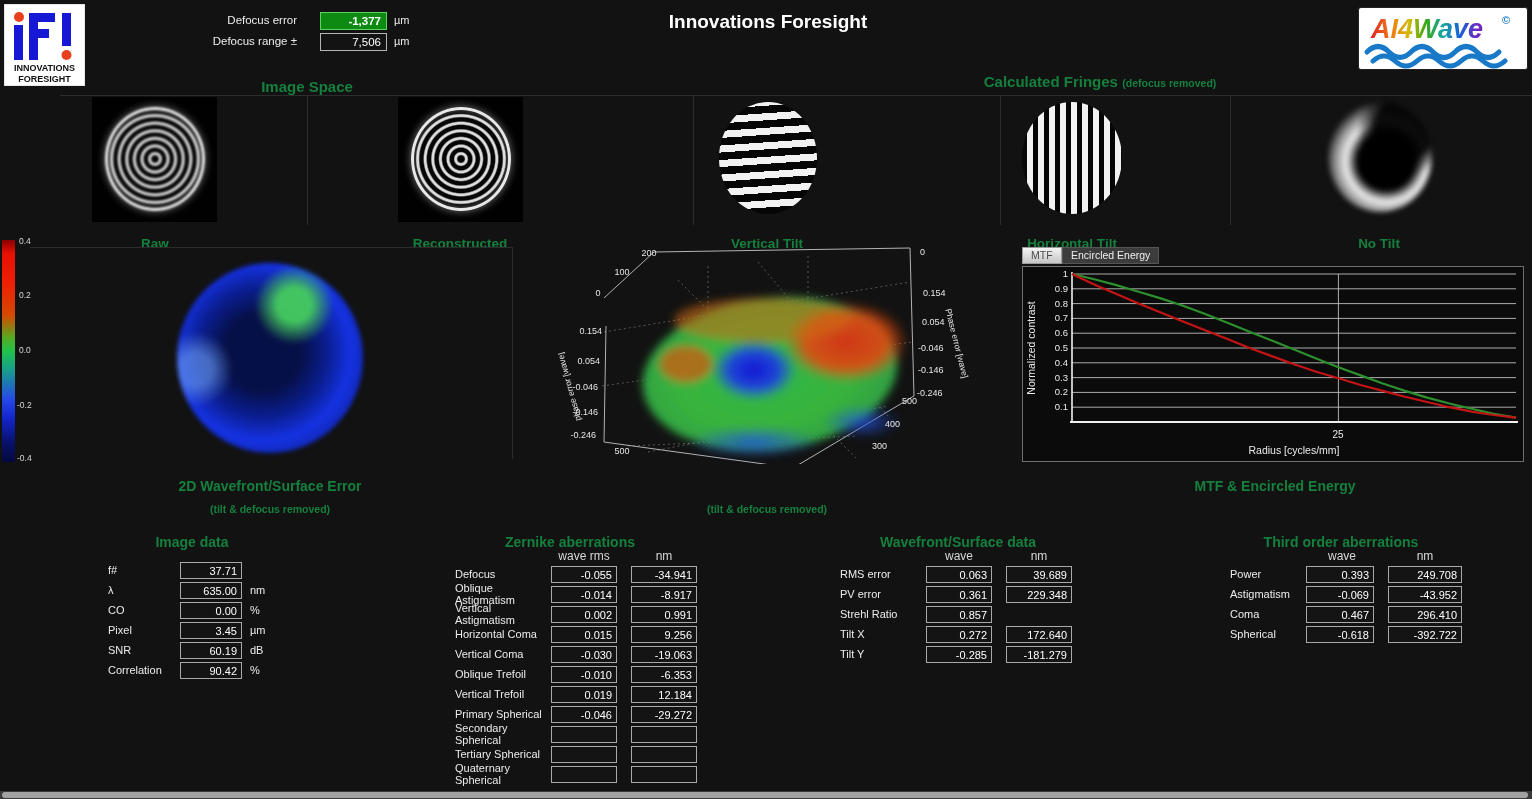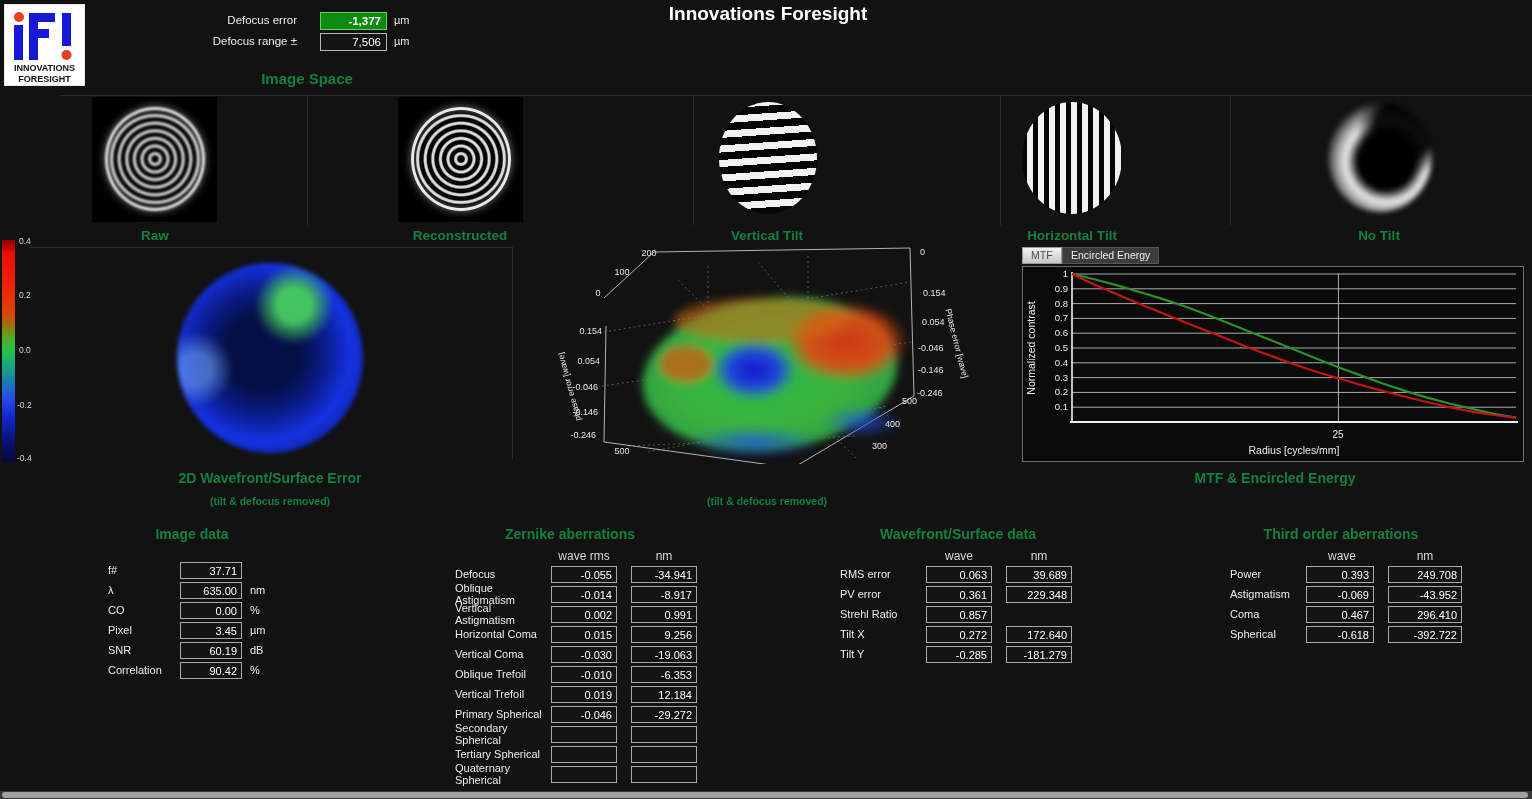--- a/index.html
+++ b/index.html
@@ -1,20 +1,20 @@
 <!DOCTYPE html>
 <html><head>
 <meta charset="utf-8">
 <style>
   html,body{margin:0;padding:0;background:#000;}
   .stage{position:relative;width:1532px;height:799px;background:#121212;overflow:hidden;
          font-family:"Liberation Sans",sans-serif;color:#ececec;}
   .abs{position:absolute;}
   .cyan{color:#15803d;font-weight:bold;}
-  .ctr{text-align:center;}
+  .ctr{text-align:center;margin-top:8px;}
   
   .hlabel{font-size:11.5px;color:#ececec;text-align:right;}
   .hunit{font-size:11px;color:#ececec;}
   .valbox{box-sizing:border-box;height:18px;line-height:15px;font-size:11.5px;text-align:right;
           padding:1px 5px 1px 2px;background:#131313;border:1px solid #b5b5b5;color:#fff;}
   .valbox.green{background:#0d8a12;border-color:#5cd45e;font-weight:bold;}
   .title1{font-size:19px;font-weight:bold;color:#fff;}
   .title2{font-size:15.5px;font-weight:bold;color:#fff;letter-spacing:.4px;}
   
   .vdiv{position:absolute;width:1px;background:#2c2c2c;}
@@ -83,22 +83,45 @@
   <div class="abs hlabel" style="left:195px;top:14px;width:102px">Defocus error</div>
   <div class="abs valbox green" style="left:320px;top:12px;width:67px">-1,377</div>
   <div class="abs hunit" style="left:394px;top:14px">µm</div>
 
   <div class="abs hlabel" style="left:195px;top:35px;width:102px">Defocus range ±</div>
   <div class="abs valbox" style="left:320px;top:33px;width:67px">7,506</div>
   <div class="abs hunit" style="left:394px;top:35px">µm</div>
 
   <div class="abs title1 ctr" style="left:468px;top:3px;width:600px">Innovations Foresight</div>
 
+  <div class="abs" style="left:1358px;top:7px;width:168px;height:61px;background:#fff;border-radius:3px;border:1px solid #222;">
+    <svg width="168" height="61" viewBox="0 0 168 61">
+      <defs>
+        <linearGradient id="rbow" x1="0" y1="0" x2="1" y2="0">
+          <stop offset="0" stop-color="#e02020"></stop>
+            <stop offset="0.18" stop-color="#f07818"></stop>
+          <stop offset="0.34" stop-color="#d8b808"></stop>
+            <stop offset="0.5" stop-color="#35a818"></stop>
+          <stop offset="0.64" stop-color="#18a8a0"></stop>
+            <stop offset="0.8" stop-color="#1860d8"></stop>
+          <stop offset="0.95" stop-color="#7028c0"></stop>
+        </linearGradient>
+      </defs>
+      <text x="12" y="30" font-size="27" font-weight="bold" font-style="italic" fill="url(#rbow)">AI4Wave</text>
+      <text x="143" y="16" font-size="11" font-weight="bold" fill="#1879c8">©</text>
+      <path d="M8 44 q 11 -11 22 0 t 22 0 t 22 0 t 22 0 t 22 0 t 22 0" stroke="#1879c8" stroke-width="5" fill="none" stroke-linecap="round"></path>
+      <path d="M14 53 q 11 -10 22 0 t 22 0 t 22 0 t 22 0 t 22 0 t 22 0" stroke="#1879c8" stroke-width="5" fill="none" stroke-linecap="round"></path>
+    </svg>
+  </div>
 
   <div class="abs cyan ctr" style="left:207px;top:70px;width:200px;font-size:15px">Image Space</div>
+  <div class="abs" style="left:900px;top:73px;width:400px;text-align:center">
+    <span class="cyan" style="font-size:15px">Calculated Fringes</span>
+    <span class="cyan" style="font-size:10.5px">(defocus removed)</span>
+  </div>
 
   <div class="hdiv" style="left:60px;top:95px;width:1472px"></div>
   <div class="vdiv" style="left:307px;top:96px;height:129px"></div>
   <div class="vdiv" style="left:693px;top:96px;height:129px"></div>
   <div class="vdiv" style="left:1000px;top:96px;height:129px"></div>
   <div class="vdiv" style="left:1230px;top:96px;height:129px"></div>
 
   <div class="sq" style="left:92px;top:97px">
     <div class="rings" style="left:13px;top:10px;width:94px;height:98px;filter:blur(1.3px)"></div>
   </div>

